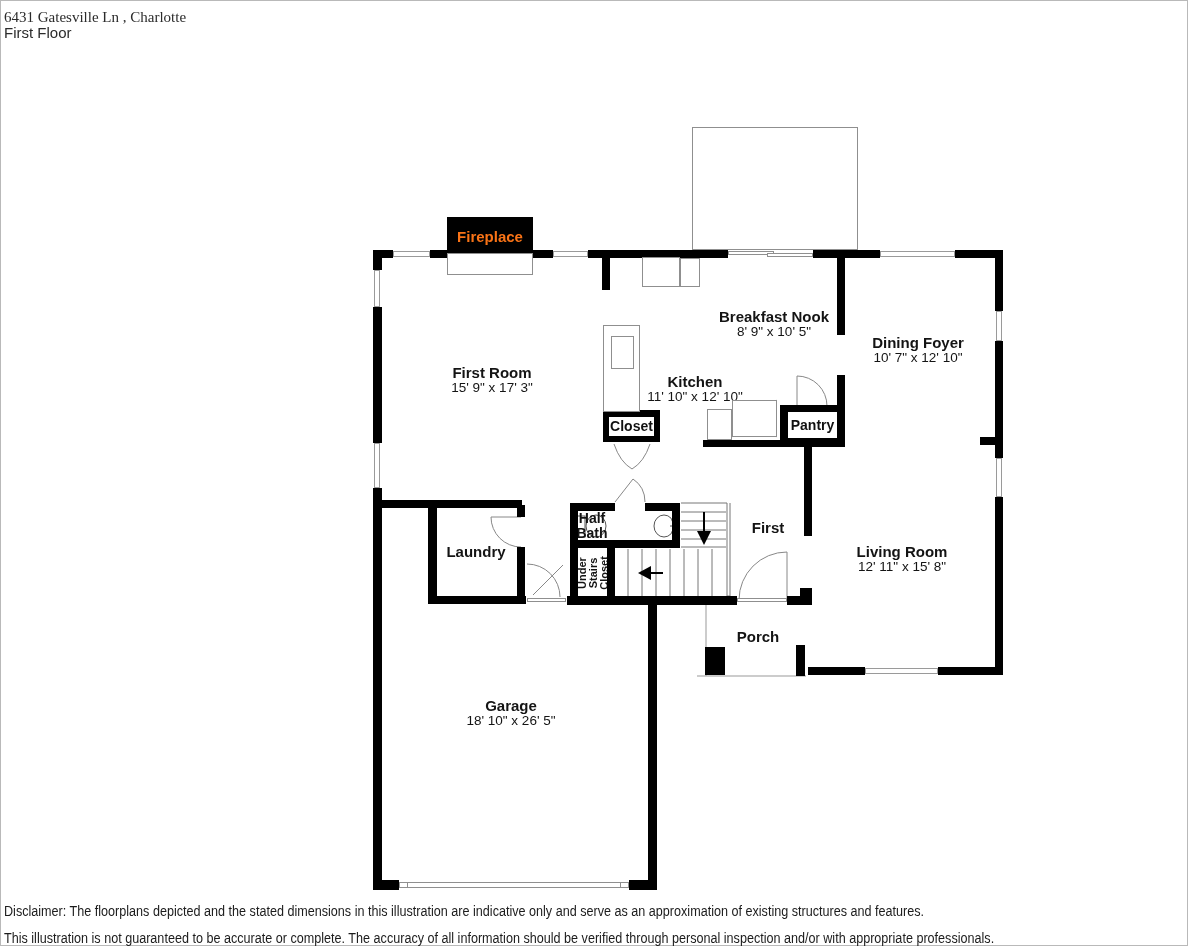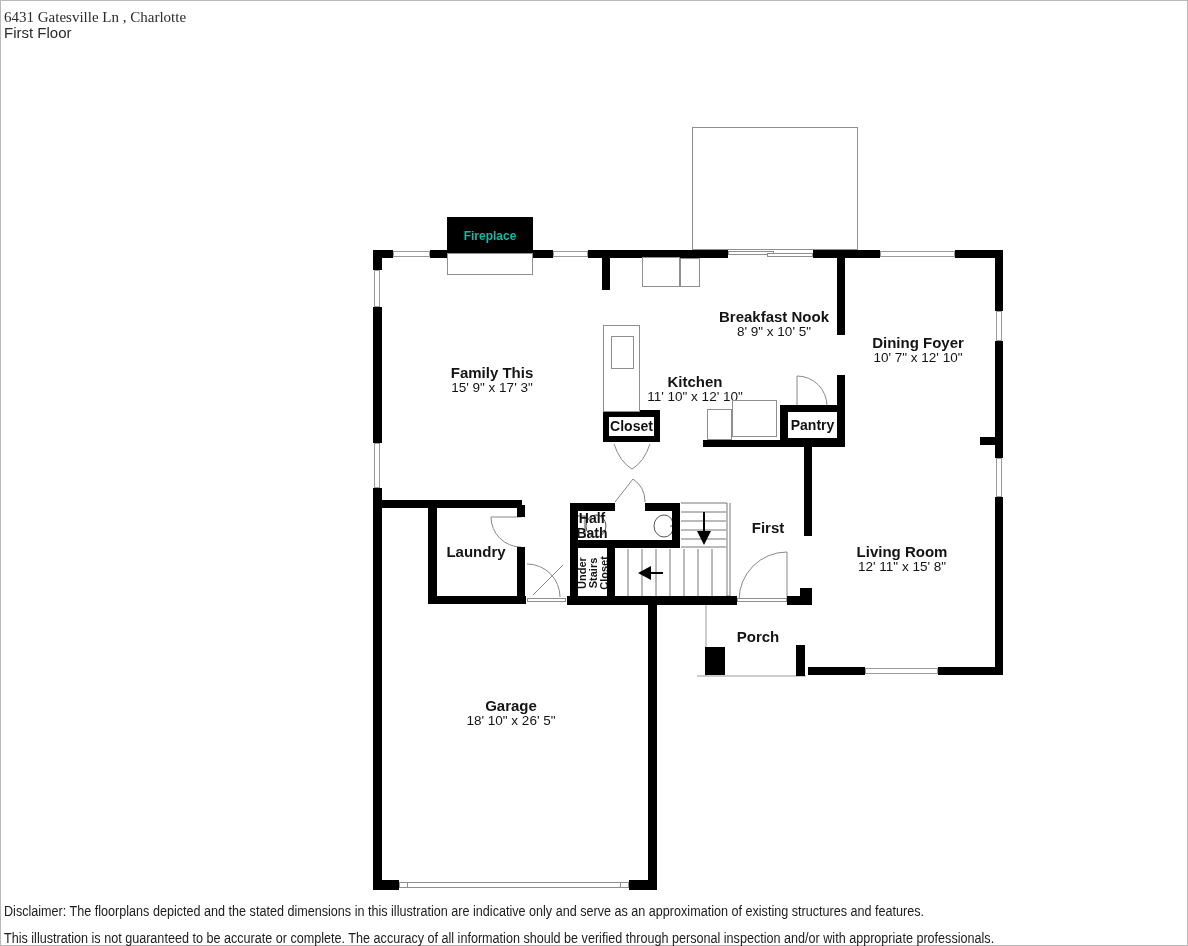--- a/index.html
+++ b/index.html
@@ -11,21 +11,21 @@
   .hdr{position:absolute;left:4px;color:#2b2b2b;font-size:15px;white-space:nowrap;}
   .wall{position:absolute;background:#000;}
   .win{position:absolute;background:#fff;border:1px solid #9a9a9a;box-sizing:border-box;}
   .tl{position:absolute;background:#fff;border:1px solid #8f8f8f;box-sizing:border-box;}
   .room-label{position:absolute;transform:translateX(-50%);text-align:center;color:#141414;}
   .rname{display:block;font-weight:bold;font-size:15px;line-height:15px;white-space:nowrap;}
   .rdims{display:block;font-size:13.5px;line-height:14px;white-space:nowrap;margin-top:1px;}
   .blackbox{position:absolute;background:#000;display:flex;align-items:center;justify-content:center;}
   .innerwhite{background:#fff;display:flex;align-items:center;justify-content:center;
     font-weight:bold;font-size:14px;color:#111;white-space:nowrap;}
-  .fp-label{color:#14b8a6;font-weight:bold;font-size:12px;}
+  .fp-label{color:#f97316;font-weight:bold;font-size:15px;}
   .halfbath{position:absolute;width:52px;text-align:center;font-weight:bold;font-size:14px;
     line-height:15px;color:#141414;transform:translateX(-50%);}
   .usc{position:absolute;left:593px;top:573px;width:50px;text-align:center;font-weight:bold;
     font-size:11px;line-height:11px;color:#141414;transform:translate(-50%,-50%) rotate(-90deg);}
   .disc{position:absolute;left:4px;color:#1c1c1c;font-size:14px;white-space:nowrap;
     transform:scaleX(0.9);transform-origin:0 50%;}
   svg{position:absolute;left:0;top:0;}
 </style>
 </head>
 <body>
@@ -102,21 +102,21 @@
     </div>
     <div class="room-label" style="left:774px;top:309px;">
       <span class="rname">Breakfast Nook</span>
       <span class="rdims">8' 9" x 10' 5"</span>
     </div>
     <div class="room-label" style="left:918px;top:335px;">
       <span class="rname">Dining Foyer</span>
       <span class="rdims">10' 7" x 12' 10"</span>
     </div>
     <div class="room-label" style="left:492px;top:365px;">
-      <span class="rname">Family This</span>
+      <span class="rname">First Room</span>
       <span class="rdims">15' 9" x 17' 3"</span>
     </div>
     <div class="room-label" style="left:695px;top:366px;margin-top:8px;">
       <span class="rname">Kitchen</span>
       <span class="rdims">11' 10" x 12' 10"</span>
     </div>
     <div class="room-label" style="left:902px;top:544px;">
       <span class="rname">Living Room</span>
       <span class="rdims">12' 11" x 15' 8"</span>
     </div>

